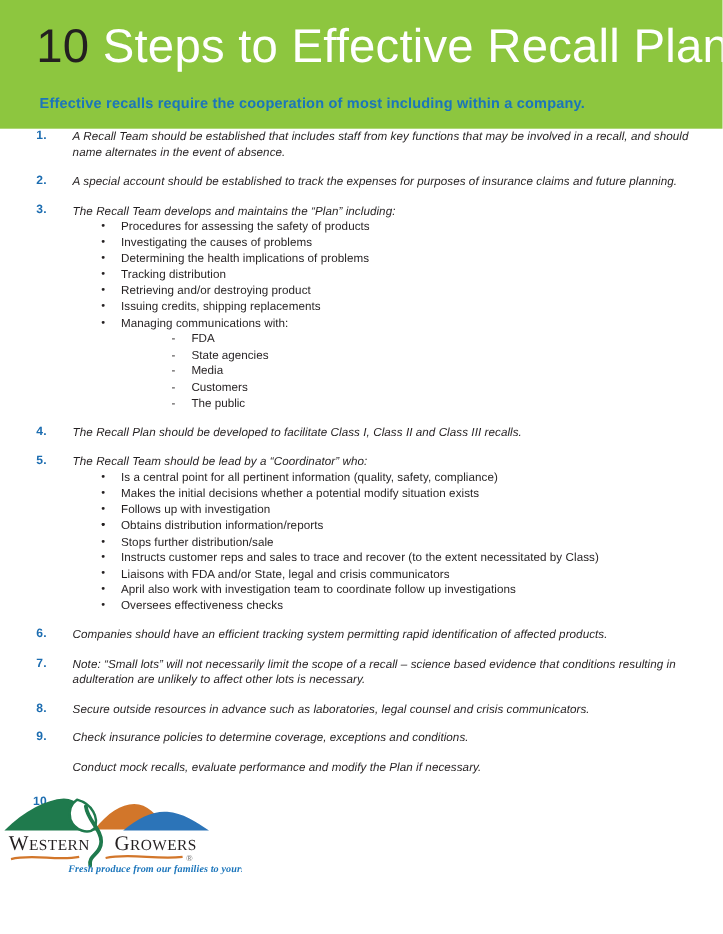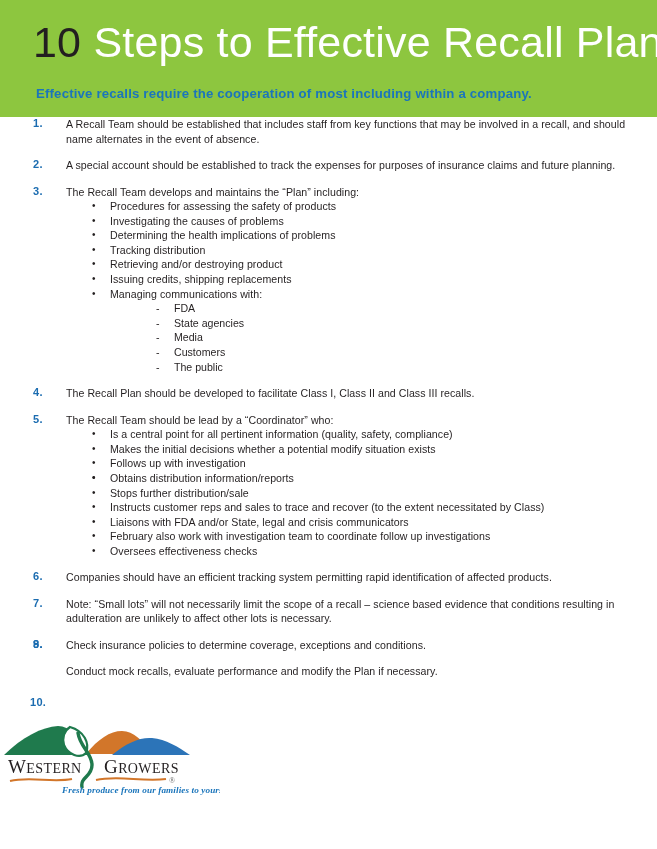--- a/index.html
+++ b/index.html
@@ -82,20 +82,21 @@
   }
   .step-num.wide {
     left: 30px;
     margin-top: 32px;
   }
   .step-text {
     font-size: 10.6px;
     line-height: 14.5px;
     color: #231F20;
     letter-spacing: 0.05px;
+    font-style: italic;
   }
 
   
   .sublist {
     list-style: none;
     margin: 0;
     padding: 0;
   }
   .sublist li {
     position: relative;
@@ -195,34 +196,35 @@
         <div class="step-text">The Recall Team should be lead by a “Coordinator” who:</div>
         <ul class="sublist">
           <li><span class="bullet">•</span><span>Is a central point for all pertinent information (quality, safety, compliance)</span></li>
           <li><span class="bullet">•</span><span>Makes the initial decisions whether a potential modify situation exists</span></li>
           <li><span class="bullet">•</span><span>Follows up with investigation</span></li>
           <li><span class="bullet">•</span></li>
           <li><span class="bullet">•</span><span>Obtains distribution information/reports</span></li>
           <li><span class="bullet">•</span><span>Stops further distribution/sale</span></li>
           <li><span class="bullet">•</span><span>Instructs customer reps and sales to trace and recover (to the extent necessitated by Class)</span></li>
           <li><span class="bullet">•</span><span>Liaisons with FDA and/or State, legal and crisis communicators</span></li>
-          <li><span class="bullet">•</span><span>February also work with investigation team to coordinate follow up investigations</span></li>
+          <li><span class="bullet">•</span><span>April also work with investigation team to coordinate follow up investigations</span></li>
           <li><span class="bullet">•</span><span>Oversees effectiveness checks</span></li>
         </ul>
       </div>
       <div class="step">
         <div class="step-num">6.</div>
         <div class="step-text">Companies should have an efficient tracking system permitting rapid identification of affected products.</div>
       </div>
       <div class="step">
         <div class="step-num">7.</div>
         <div class="step-text">Note: “Small lots” will not necessarily limit the scope of a recall – science based evidence that conditions resulting in adulteration are unlikely to affect other lots is necessary.</div>
       </div>
       <div class="step">
         <div class="step-num">8.</div>
+        <div class="step-text">Secure outside resources in advance such as laboratories, legal counsel and crisis communicators.</div>
       </div>
       <div class="step">
         <div class="step-num">9.</div>
         <div class="step-text">Check insurance policies to determine coverage, exceptions and conditions.</div>
       </div>
       <div class="step">
         <div class="step-num wide">10.</div>
         <div class="step-text">Conduct mock recalls, evaluate performance and modify the Plan if necessary.</div>
       </div>
     </div>

